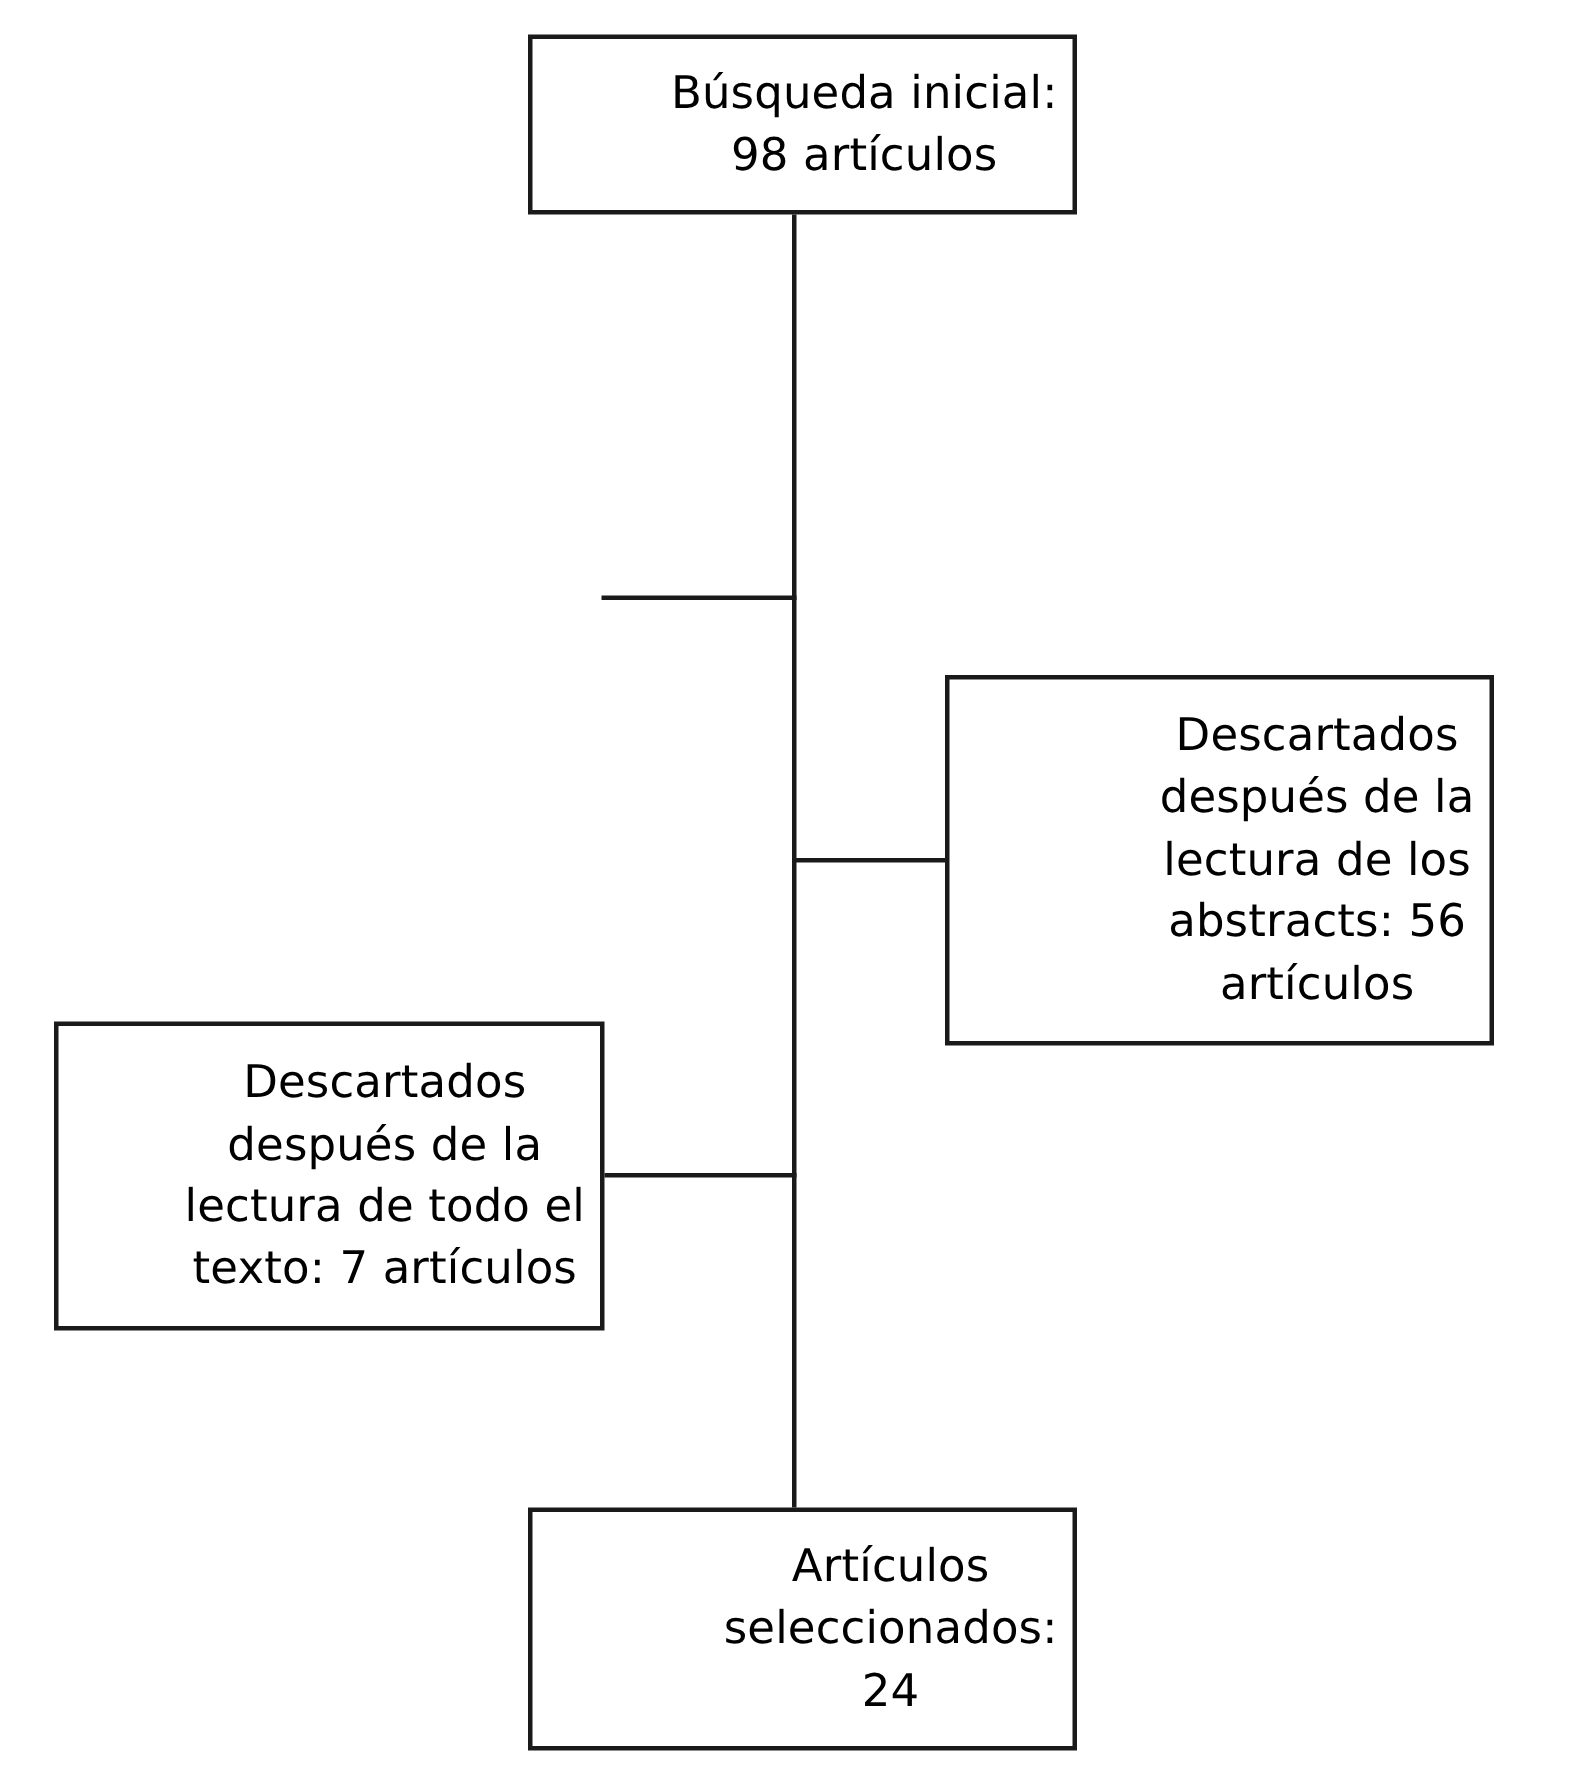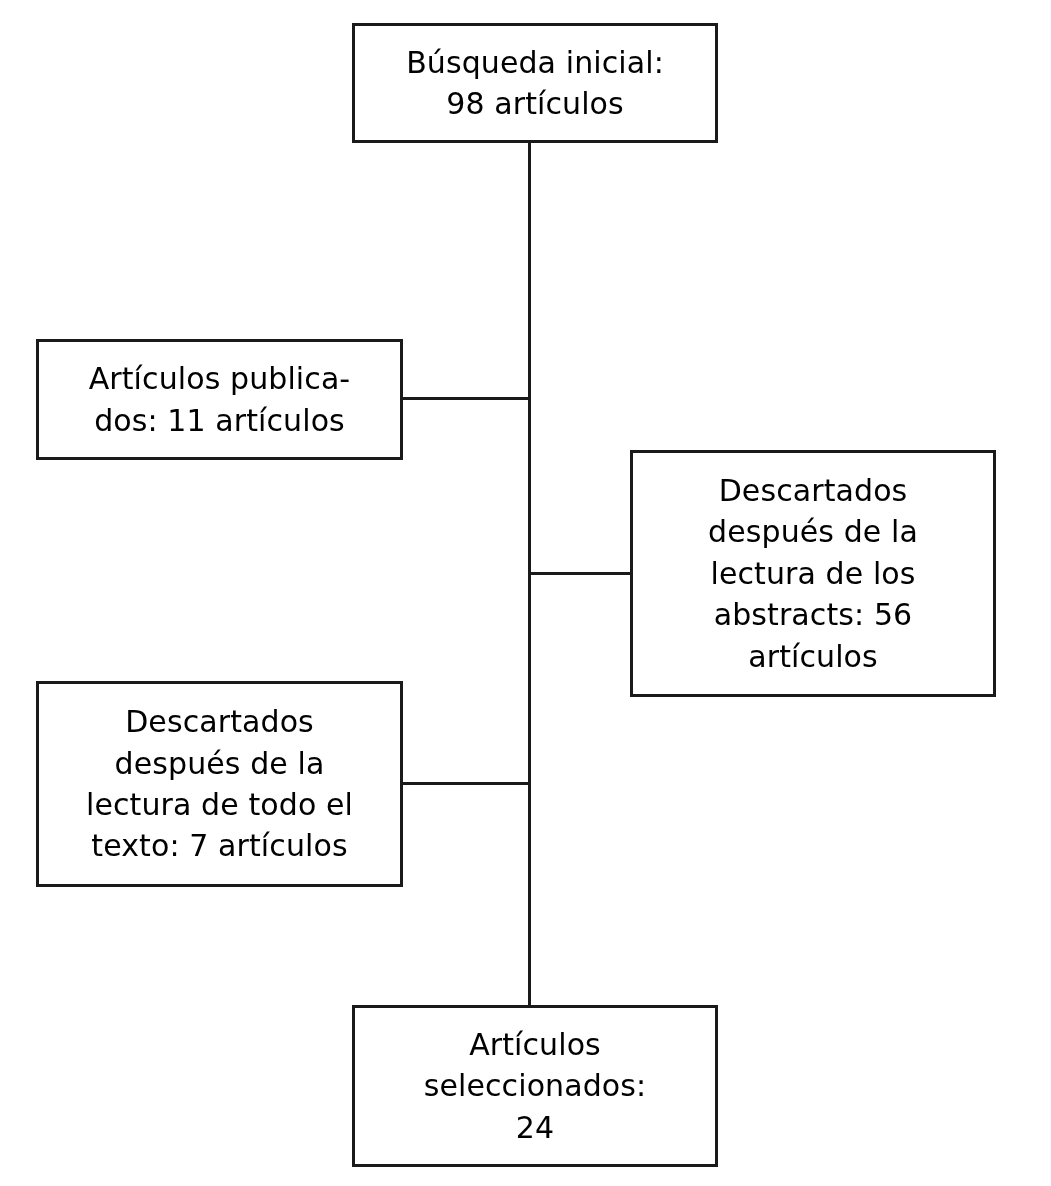--- a/index.html
+++ b/index.html
@@ -16,21 +16,21 @@
     font-family: "DejaVu Sans", "Liberation Sans", sans-serif;
     overflow: hidden;
   }
   .node {
     position: absolute;
     box-sizing: border-box;
     border: 3px solid #1a1a1a;
     background: #ffffff;
     display: flex;
     align-items: center;
-    justify-content: center;
+    justify-content: flex-end;
     text-align: center;
     z-index: 2;
   }
   .node-label {
     display: block;
     color: #000000;
     font-size: 30px;
     line-height: 1.38;
     letter-spacing: 0.1px;
     white-space: pre-line;
@@ -64,24 +64,20 @@
 
   <div class="connector" id="link-published"></div>
   <div class="connector" id="link-abstracts"></div>
   <div class="connector" id="link-fulltext"></div>
 
   <div class="node" id="node-initial-search">
     <span class="node-label">Búsqueda inicial:
 98 artículos</span>
   </div>
 
-  <div class="node" id="node-published">
-    <span class="node-label">Artículos publica-
-dos: 11 artículos</span>
-  </div>
 
   <div class="node" id="node-discarded-abstracts">
     <span class="node-label">Descartados
 después de la
 lectura de los
 abstracts: 56
 artículos</span>
   </div>
 
   <div class="node" id="node-discarded-fulltext">

